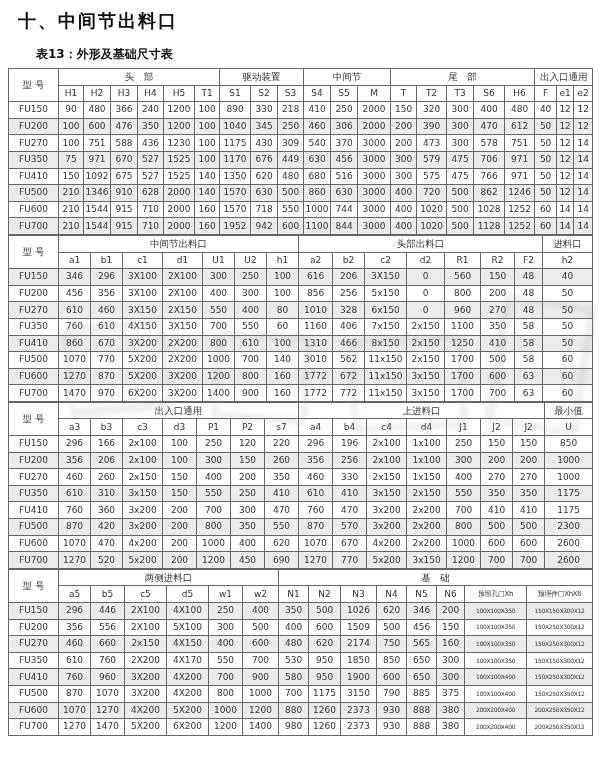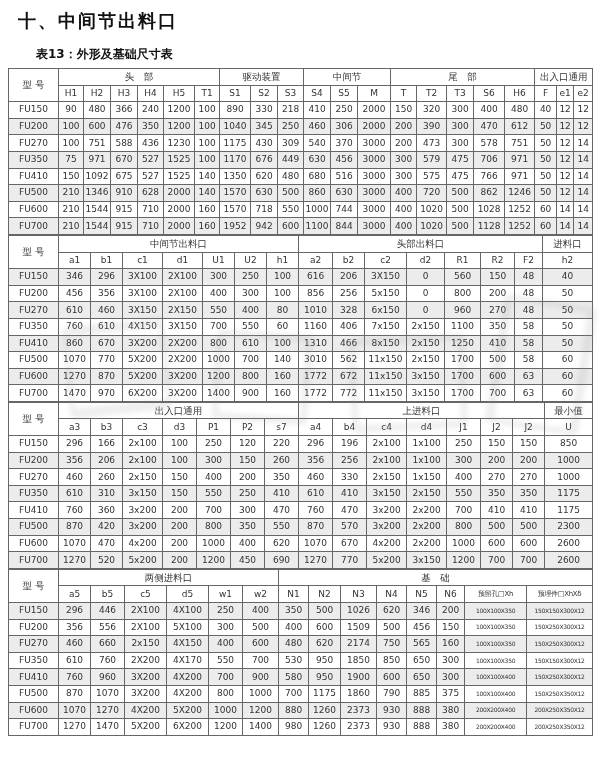--- a/index.html
+++ b/index.html
@@ -795,21 +795,21 @@
         <tr>
           <td class="model">FU500</td>
           <td>870</td>
           <td>1070</td>
           <td>3X200</td>
           <td>4X200</td>
           <td>800</td>
           <td>1000</td>
           <td>700</td>
           <td>1175</td>
-          <td>1860</td>
+          <td>3150</td>
           <td>790</td>
           <td>885</td>
           <td>375</td>
           <td class="tiny">100X100X400</td>
           <td class="tiny">150X250X350X12</td>
         </tr>
         <tr class="stripe">
           <td class="model">FU600</td>
           <td>1070</td>
           <td>1270</td>

